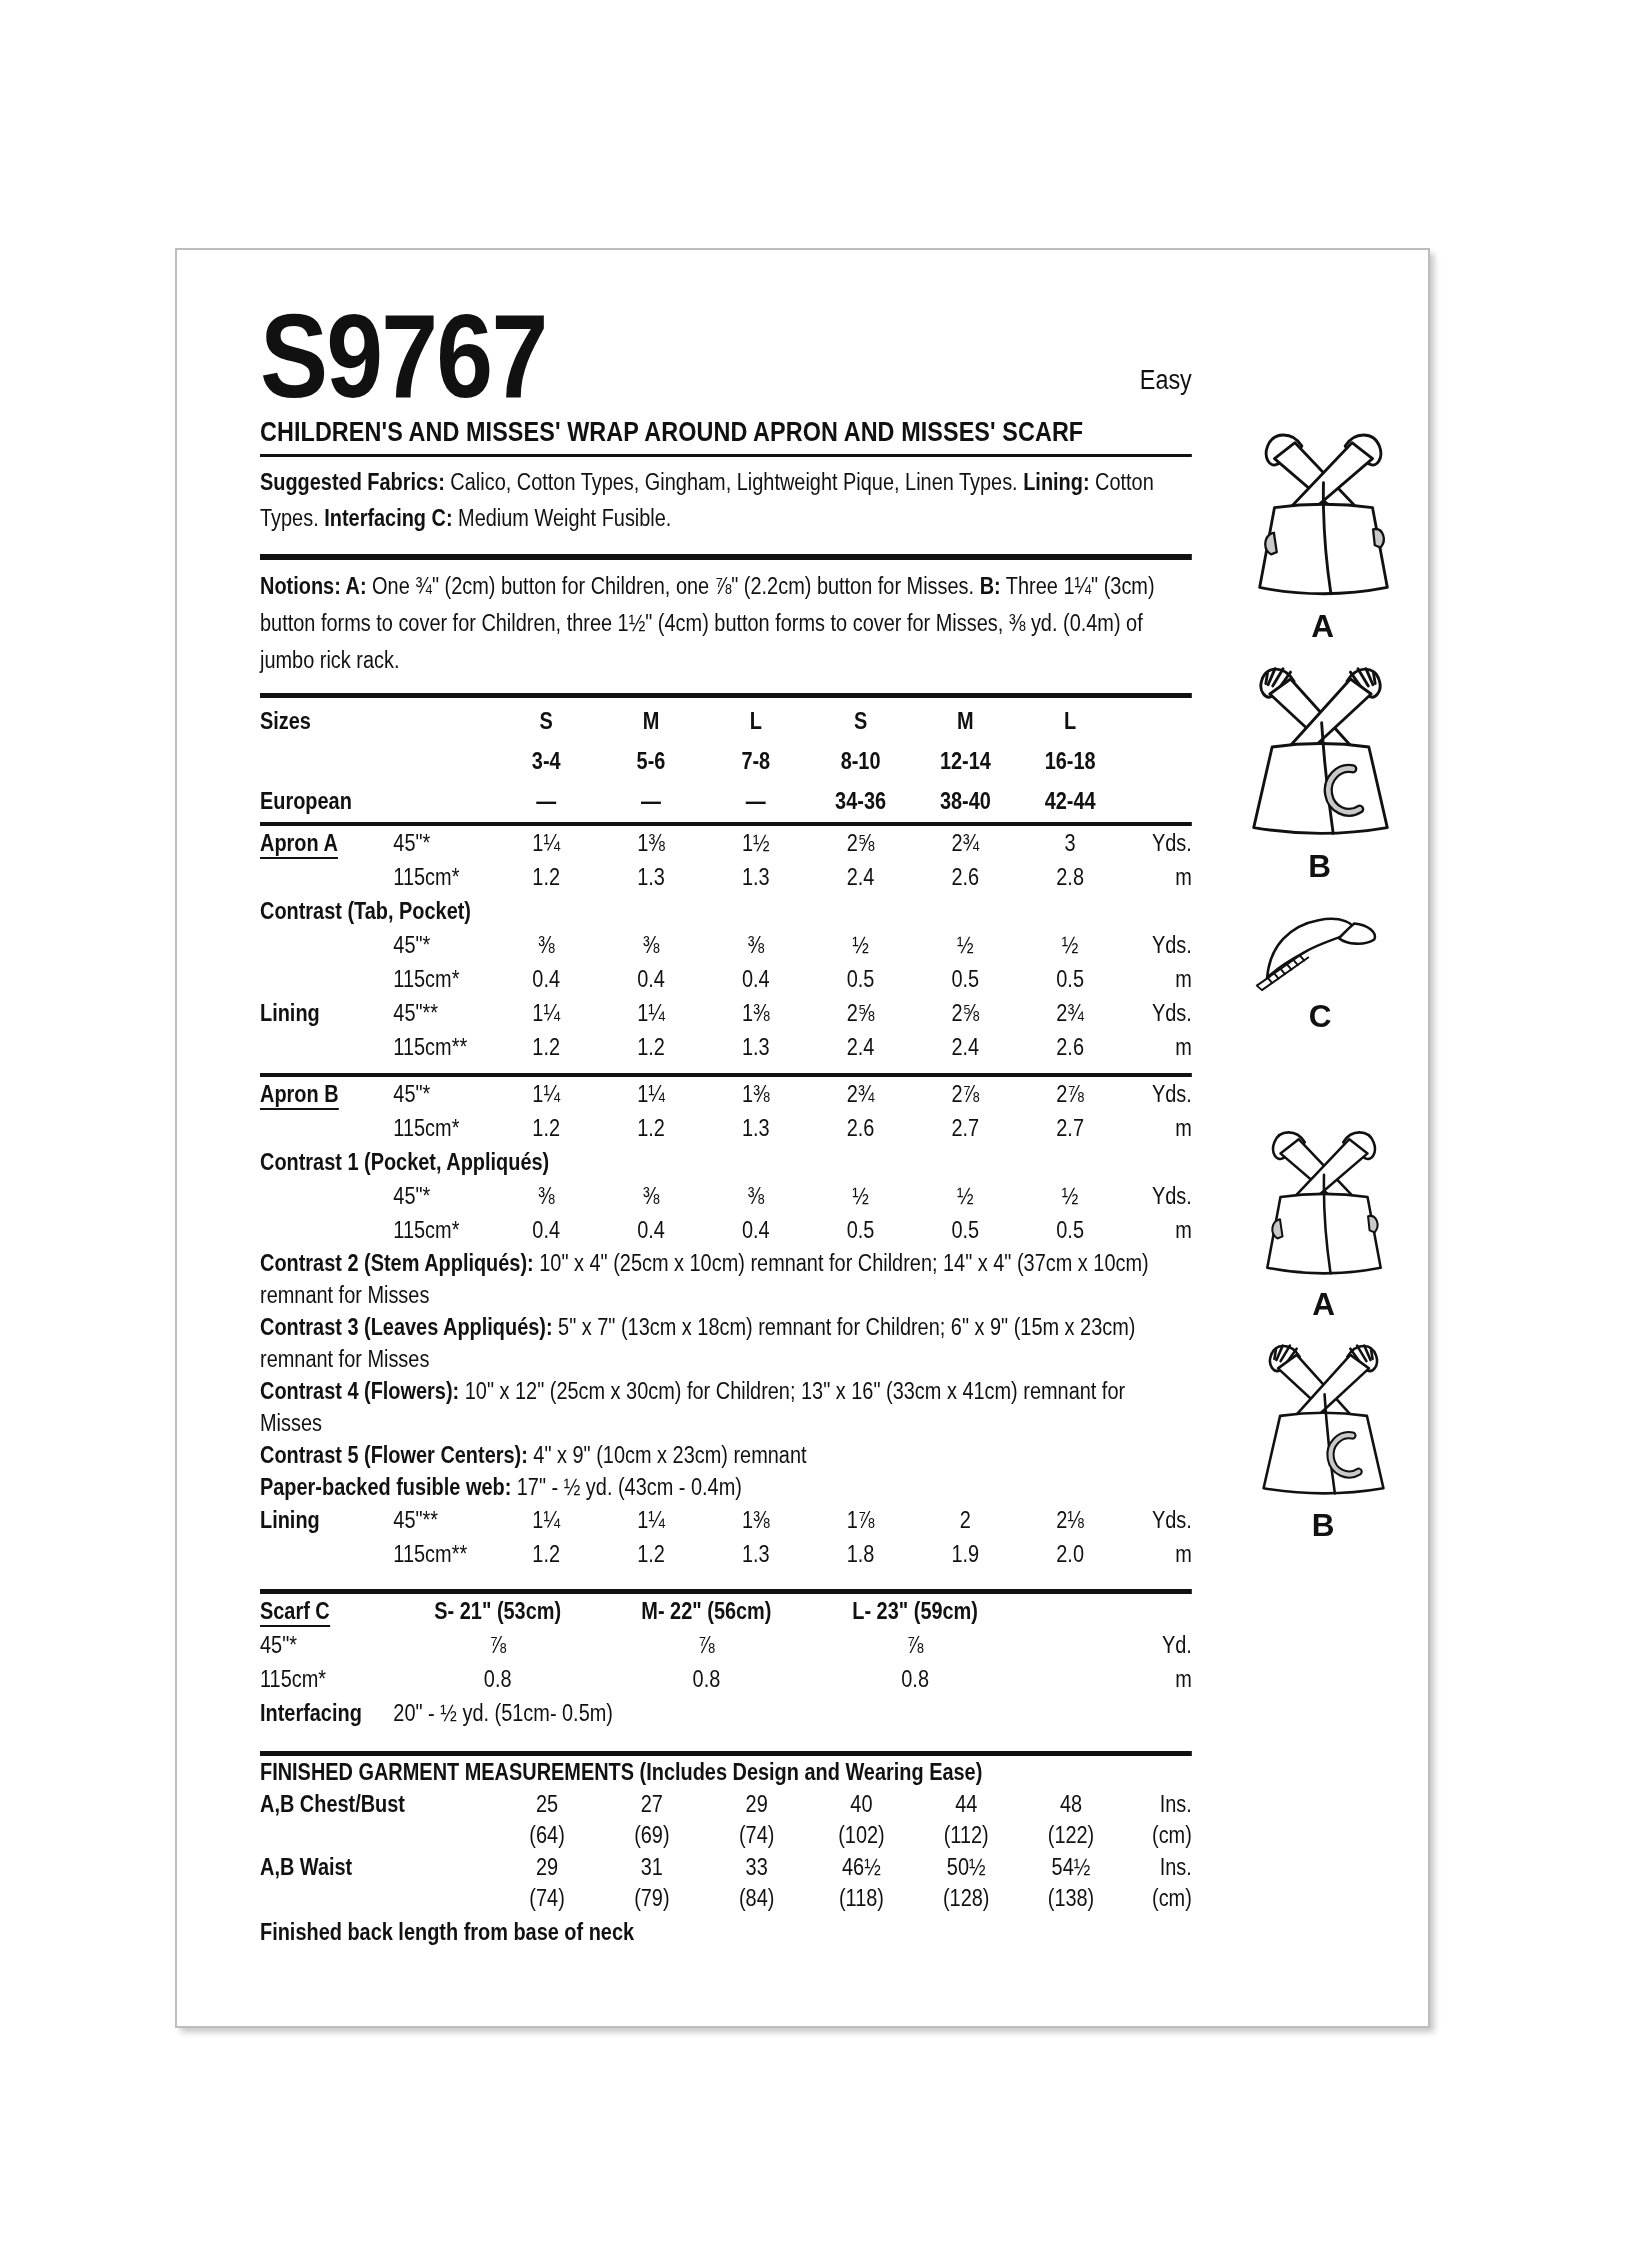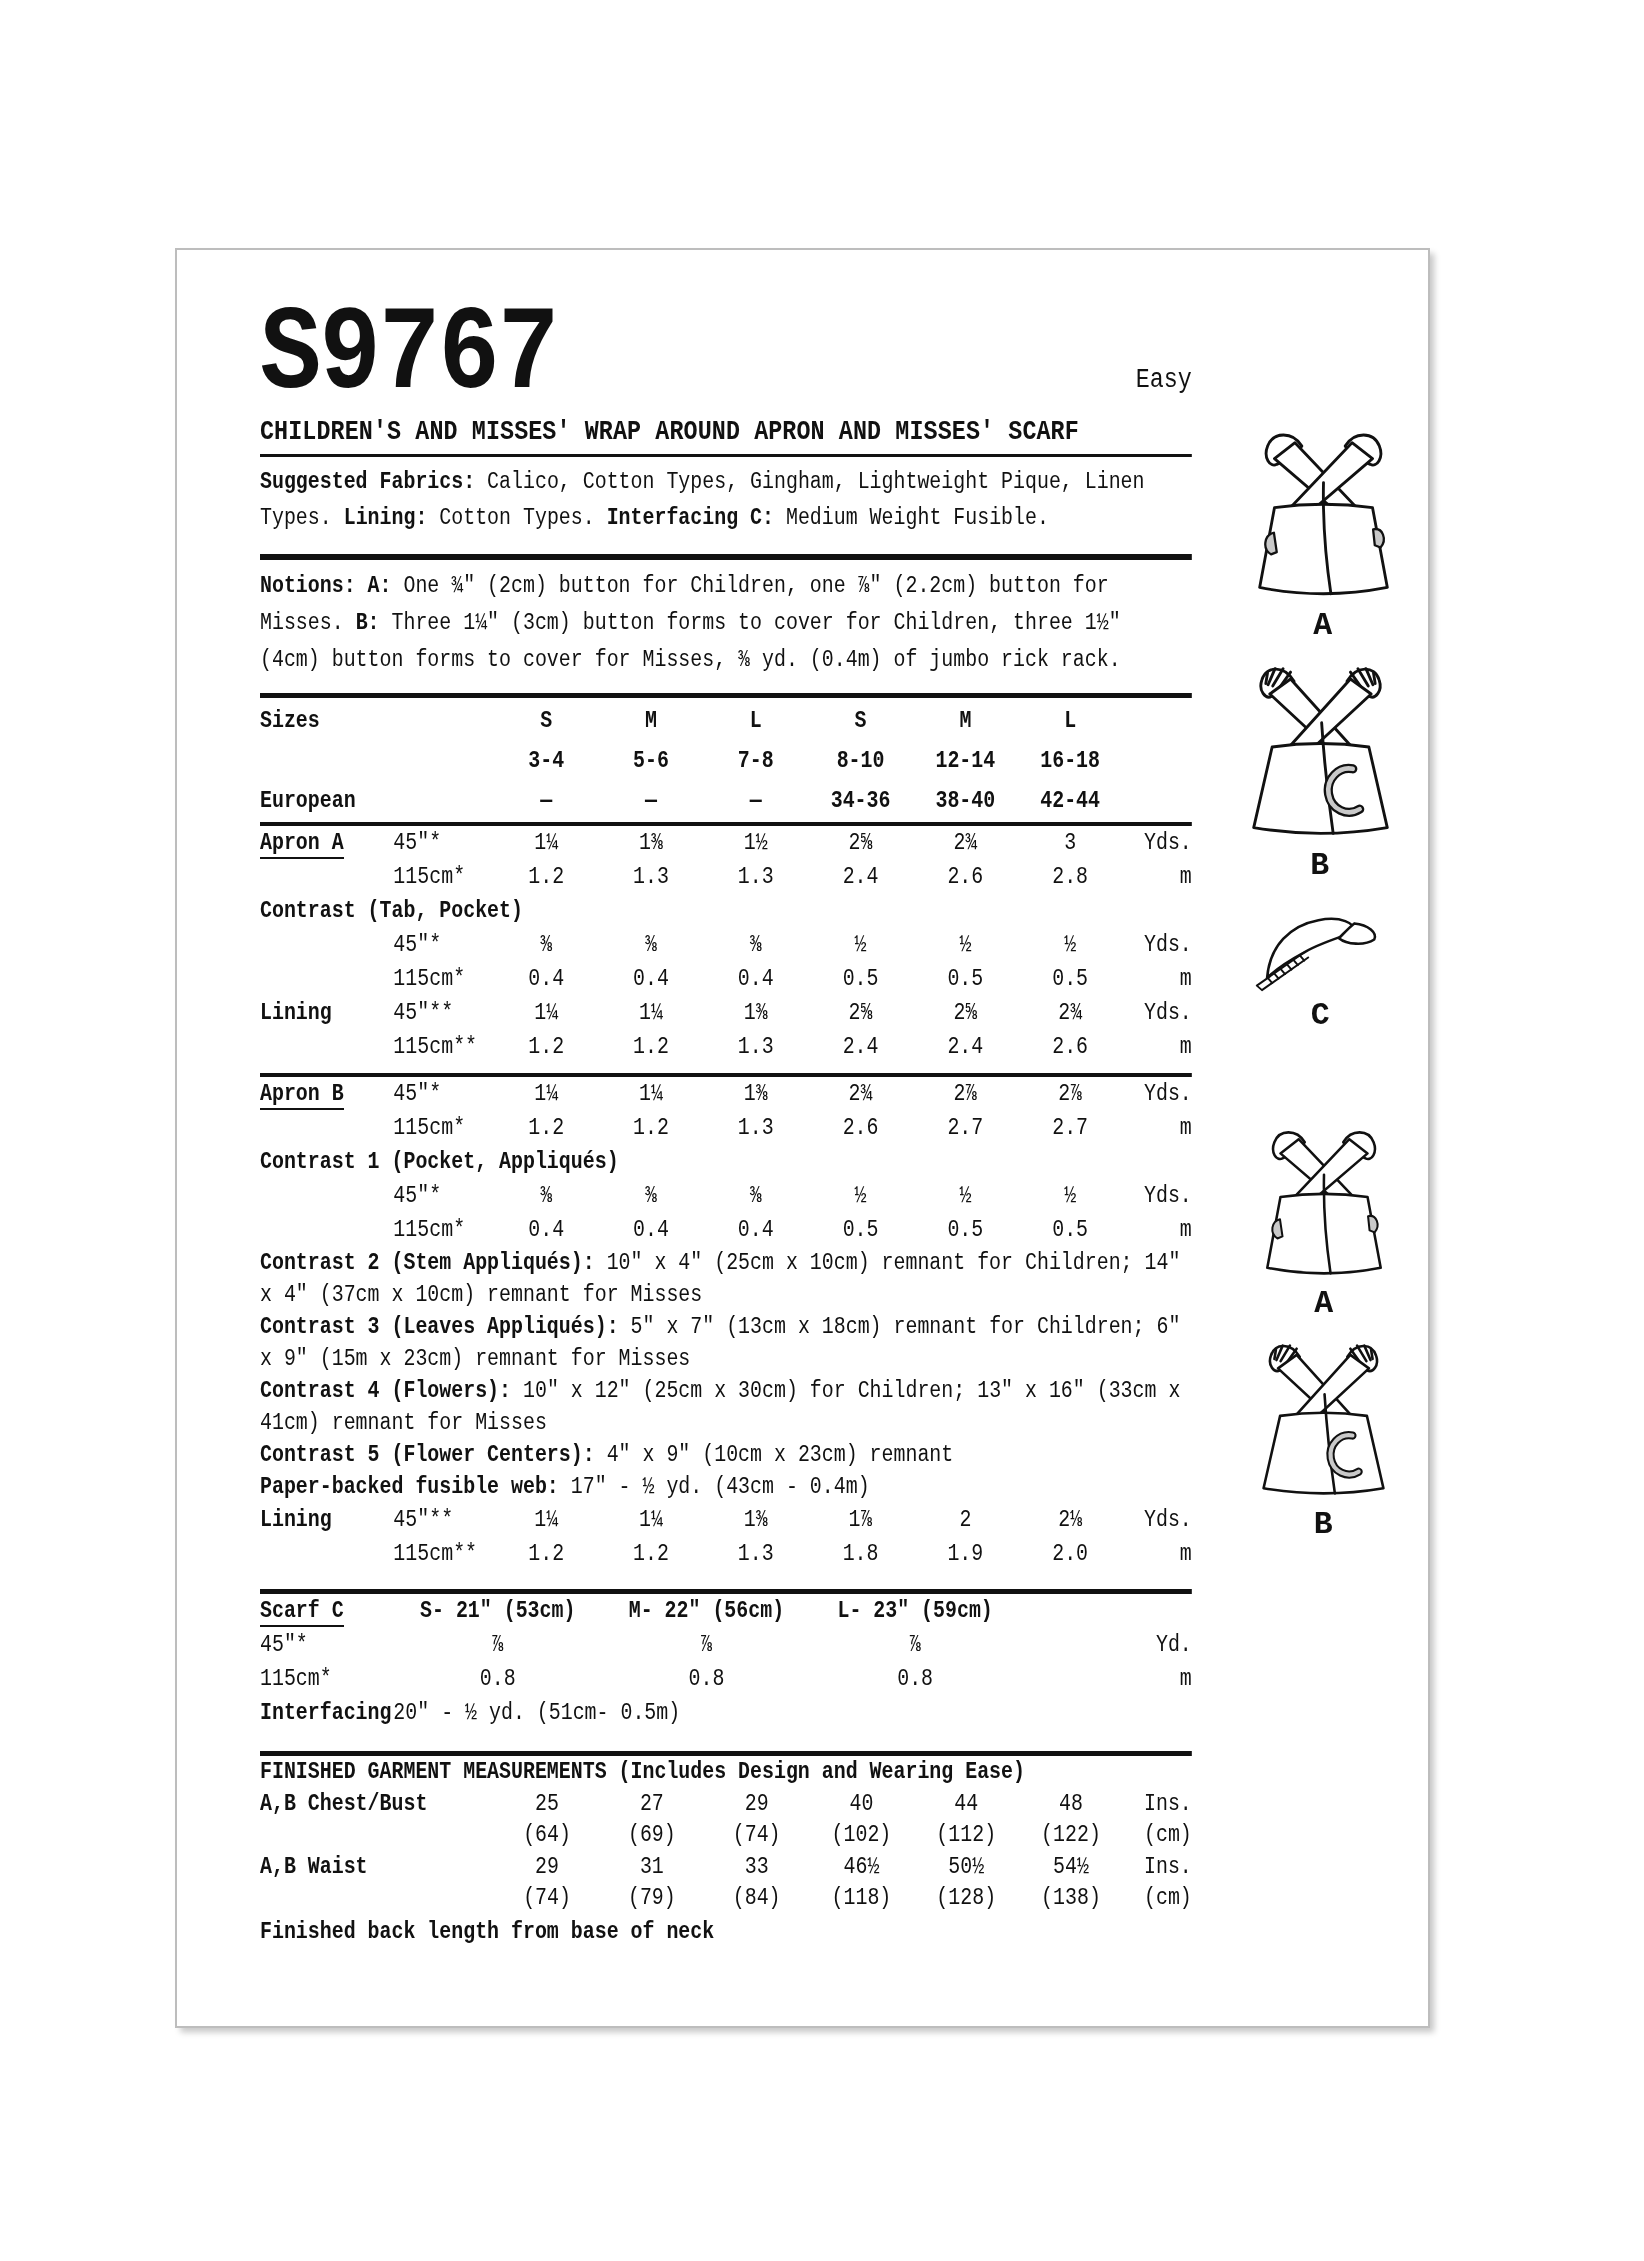--- a/index.html
+++ b/index.html
@@ -1,19 +1,19 @@
 <!DOCTYPE html>
 <html style="font-size:11px"><head>
 <meta charset="utf-8">
 <style>
   html,body{margin:0;padding:0;background:#fff;}
   .canvas{position:relative;width:1645px;height:2261px;background:#fff;overflow:hidden;
           font-family:"Liberation Sans","DejaVu Sans",sans-serif;color:#111;}
   .page{position:absolute;left:175px;top:248px;width:1255px;height:1780px;background:#fff;
-        border:2.7px solid #bdbdbd;box-shadow:4.8px 4.8px 6.2px rgba(0,0,0,.22);box-sizing:border-box;font-family:Liberation Mono, monospace;}
+        border:2.7px solid #bdbdbd;box-shadow:4.8px 4.8px 6.2px rgba(0,0,0,.22);box-sizing:border-box;}
   .content{position:absolute;left:83px;top:60px;width:1076px;transform:scaleX(0.866);
            transform-origin:0 0;font-size:23px;}
   .title-row{display:flex;justify-content:space-between;align-items:flex-end;height:89px;margin-bottom:18px;}
   .pattern-number{font-size:118px;font-weight:bold;letter-spacing:-2.1px;line-height:86px;margin:0;}
   .easy{font-size:27px;line-height:31.5px;padding-bottom:2.7px;}
   .doc-heading{font-size:27px;line-height:31.5px;font-weight:bold;margin:0;letter-spacing:0.1px;}
   .rule{background:#111;height:4.1px;}
   .rule.r-a{margin-top:5.5px;height:3.4px;}
   .rule.r-b{margin-top:18px;height:5.5px;}
   .rule.r-c{margin-top:13.7px;height:5.5px;}

